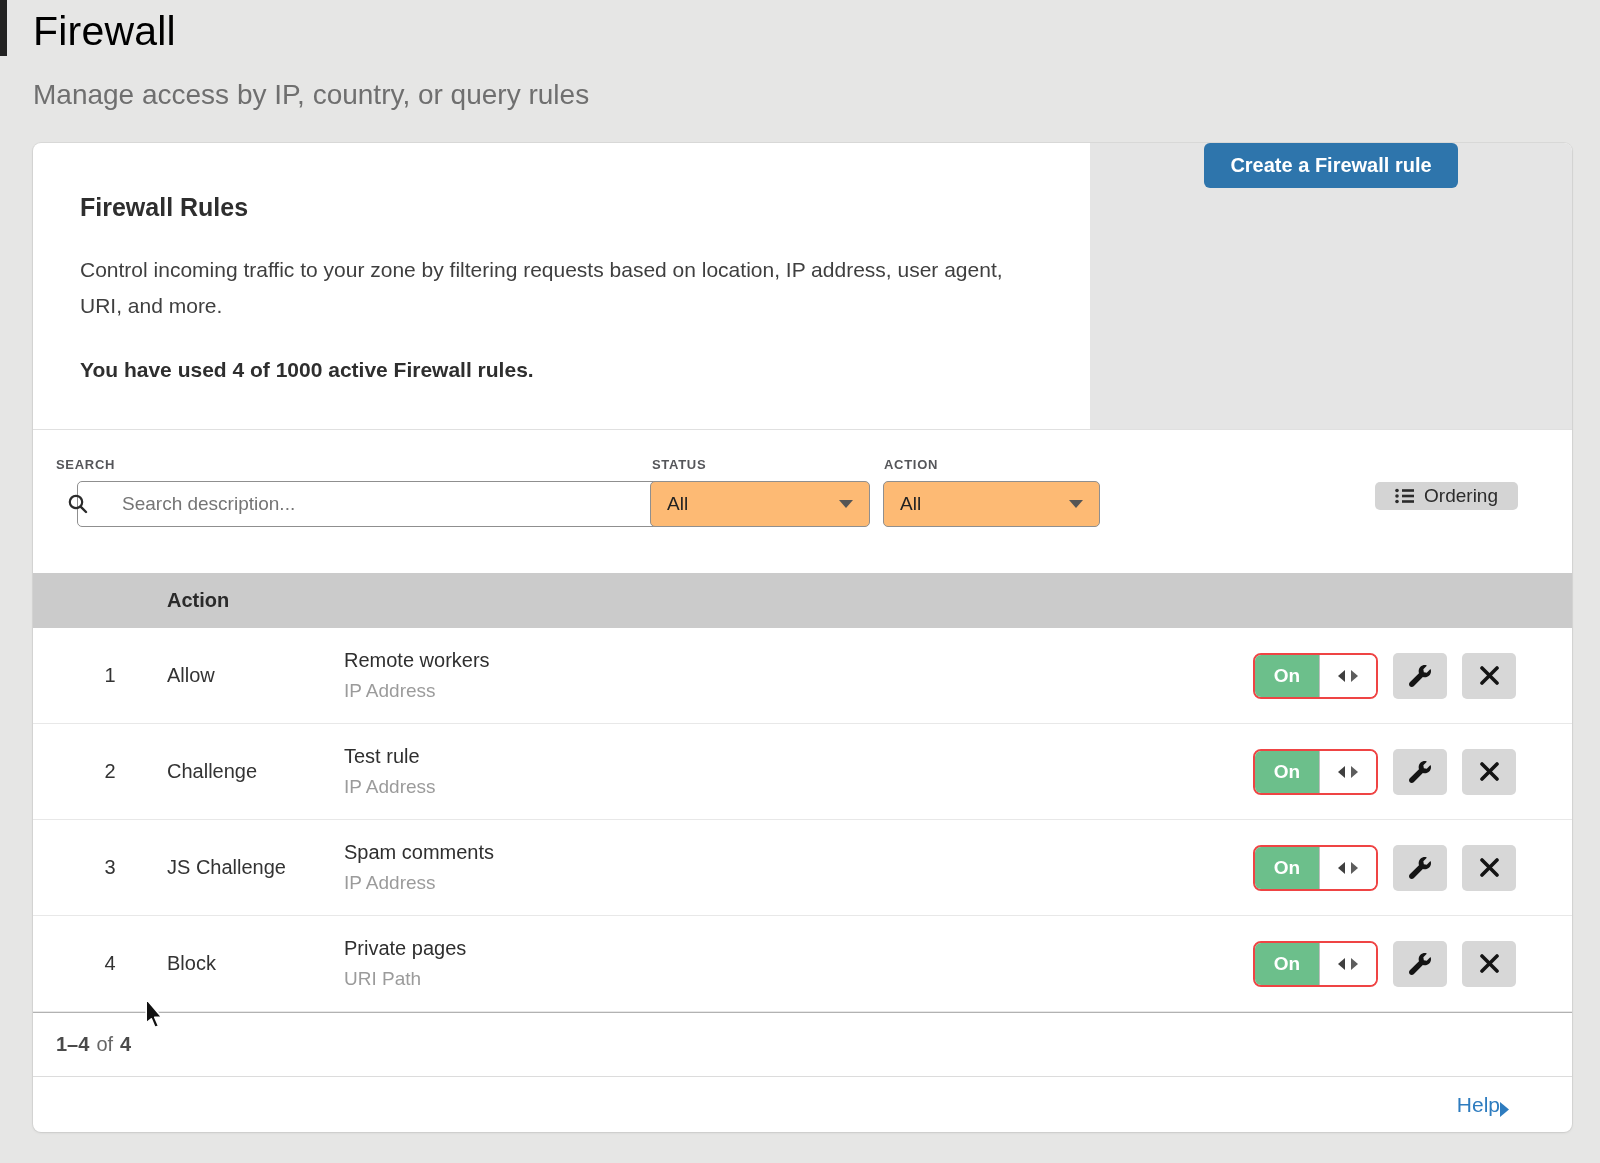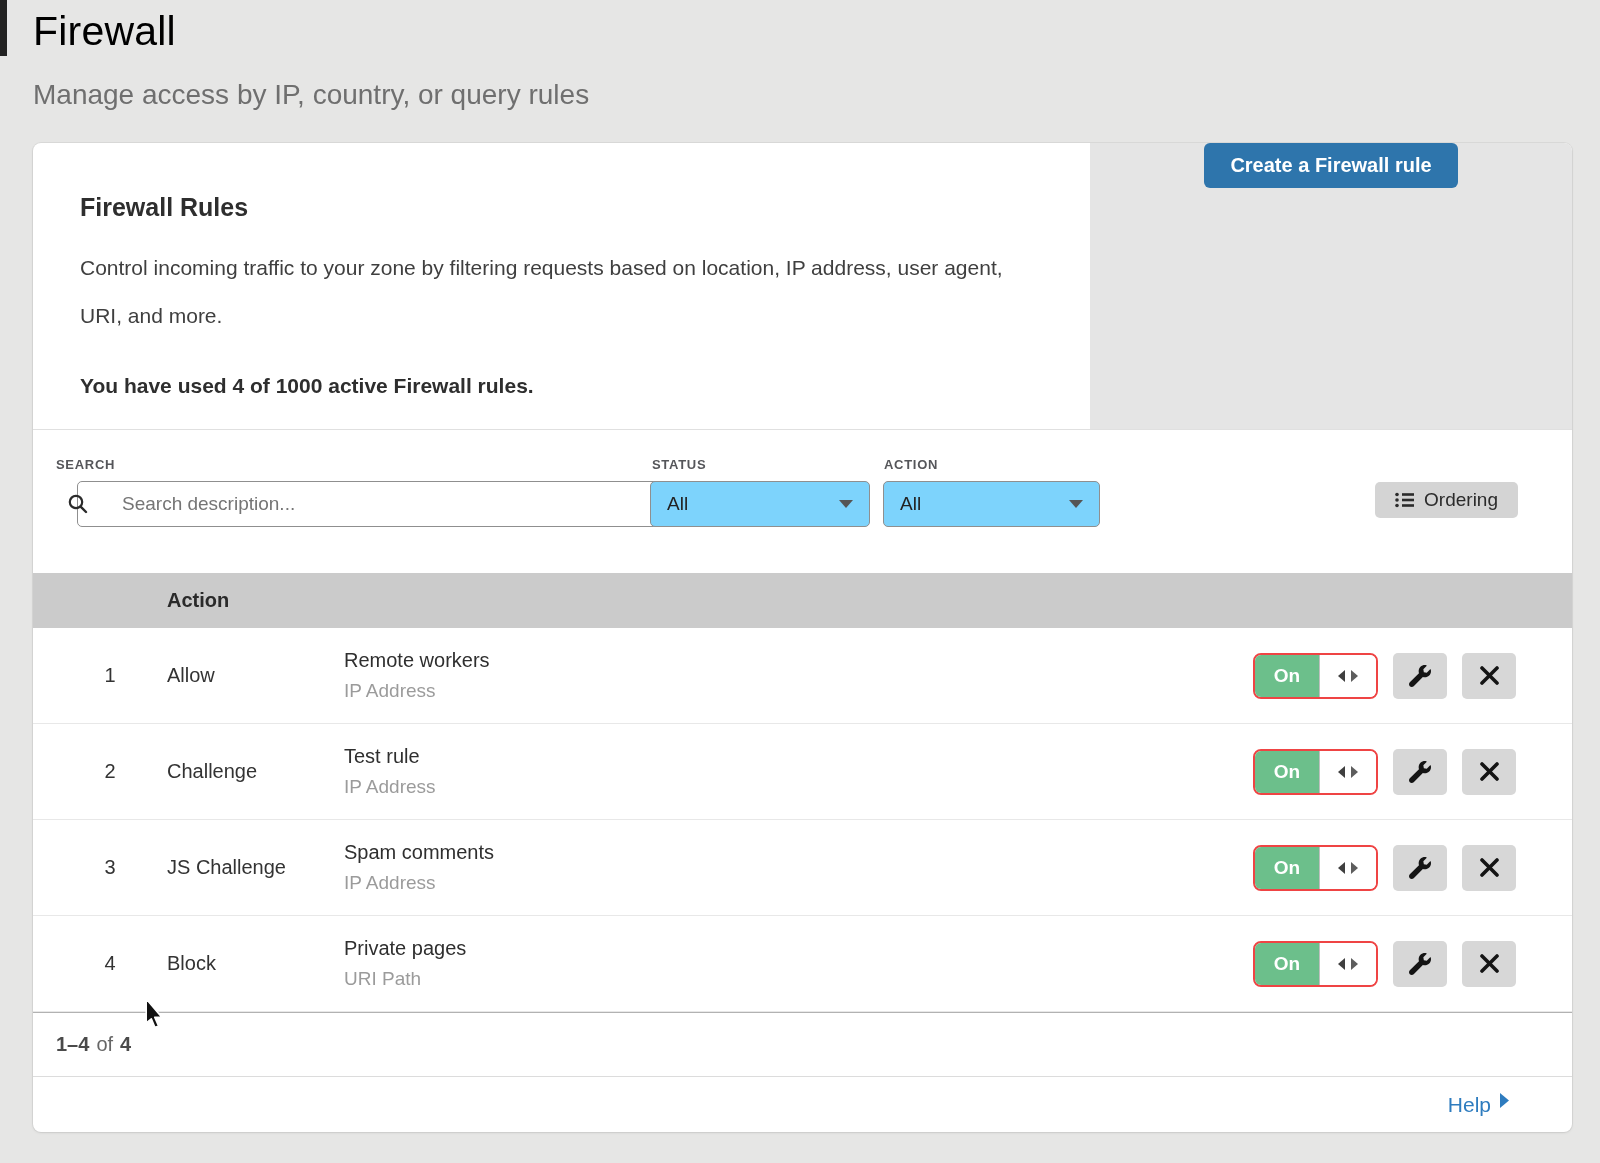--- a/index.html
+++ b/index.html
@@ -22,49 +22,49 @@
     position:absolute; left:33px; top:143px; width:1539px; height:989px;
     background:#fff; border-radius:8px;
     box-shadow:0 0 0 1px rgba(0,0,0,.05), 0 1px 3px rgba(0,0,0,.08);
     display:flex; flex-direction:column;
   }
 
   
   .overview { height:287px; display:flex; border-bottom:1px solid #e0e0e0; border-radius:8px 8px 0 0; }
   .overview-left { width:1057px; padding:50px 44px 0 47px; }
   .overview-heading { font-size:25px; font-weight:700; color:#2e2e2e; }
-  .overview-desc { font-size:21px; line-height:48px; color:#3f3f3f; margin-top:22px; max-width:950px; }
+  .overview-desc { font-size:21px; line-height:36px; color:#3f3f3f; margin-top:30px; max-width:950px; }
   .overview-usage { font-size:21px; font-weight:700; color:#2e2e2e; margin-top:34px; }
   .overview-right { flex:1; background:#e5e5e5; border-radius:0 8px 0 0; display:flex; justify-content:center; }
   .btn-primary {
     background:#2e75ac; color:#fff; border:none; border-radius:6px;
     font-family:inherit; font-size:20px; font-weight:600;
     padding:0 26px; height:45px; cursor:pointer;
   }
 
   
   .filters { height:143px; position:relative; }
   .filter-label { position:absolute; top:27px; font-size:13px; font-weight:700; letter-spacing:.7px; color:#55565a; }
   .lbl-search { left:23px; } .lbl-status { left:619px; } .lbl-action { left:851px; }
   .search-wrap { position:absolute; left:20px; top:51px; width:587px; height:46px; }
   .search-wrap input {
     width:100%; height:100%; border:1px solid #8f8f8f; border-radius:5px;
     font-family:inherit; font-size:19px; color:#333; padding:0 14px 0 44px; outline:none; background:#fff;margin-left:24px;
   }
   .search-wrap input::placeholder { color:#757575; }
   .search-icon { position:absolute; left:14px; top:12px; width:22px; height:22px; }
   .select {
-    position:absolute; top:51px; height:46px; border:1px solid #8f8f8f; border-radius:5px; background:#7dd3fc;
+    position:absolute; top:51px; height:46px; border:1px solid #8f8f8f; border-radius:5px; background:#fdba74;
     display:flex; align-items:center; justify-content:space-between; padding:0 16px; font-size:19px; color:#222; cursor:pointer;
   }
   .sel-status { left:617px; width:220px; }
   .sel-action { left:850px; width:217px; }
   .caret { width:14px; height:8px; }
   .btn-ordering {
-    position:absolute; right:54px; top:52px; height:36px; padding:0 20px;
+    position:absolute; right:54px; top:52px; height:28px; padding:0 20px;
     background:#d4d4d4; border:none; border-radius:5px; font-family:inherit;
     font-size:19px; color:#2b2b2b; display:flex; align-items:center; gap:10px; cursor:pointer;
   }
   .ordering-icon { width:19px; height:16px; }
 
   
   .thead { height:55px; background:#cbcbcb; display:flex; align-items:center; font-size:20px; font-weight:700; color:#2a2a2a; }
   .col-num { width:134px; padding-left:20px; text-align:center; }
   .col-action { width:177px; }
   .col-desc { flex:1; }
@@ -82,21 +82,21 @@
   .icon-btn {
     width:54px; height:46px; background:#d7d7d7; border:none; border-radius:5px;
     display:flex; align-items:center; justify-content:center; cursor:pointer;
   }
 
   
   .pagination { height:64px; border-top:1px solid #b2b2b2; display:flex; align-items:center; padding-left:23px; font-size:20px; color:#555; }
   .pagination b { color:#4a4a4a; }
   .pagination .sep { margin:0 7px; font-weight:400; color:#666; }
   .help-bar { height:56px; border-top:1px solid #dcdcdc; display:flex; align-items:center; justify-content:flex-end; padding-right:62px; border-radius:0 0 8px 8px; }
-  .help-link { color:#2e7cbf; font-size:21px; display:flex; align-items:flex-start; gap:9px; cursor:pointer; text-decoration:none; }
+  .help-link { color:#2e7cbf; font-size:21px; display:flex; align-items:flex-end; cursor:pointer; text-decoration:none; }
 
   .cursor { position:absolute; left:143px; top:999px; width:22px; height:30px; z-index:10; pointer-events:none; }
 </style>
 </head>
 <body>
 
 <div class="edge-corner"></div>
 
 <div class="page-head">
   <div class="page-title">Firewall</div>

